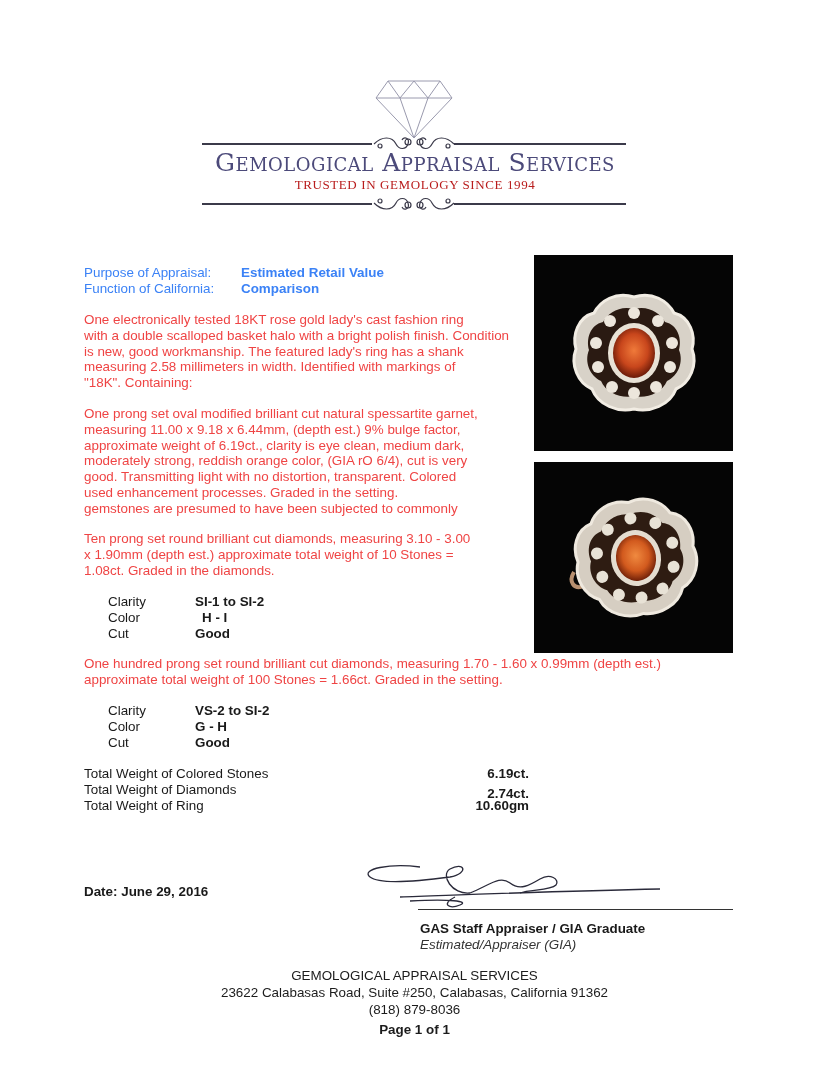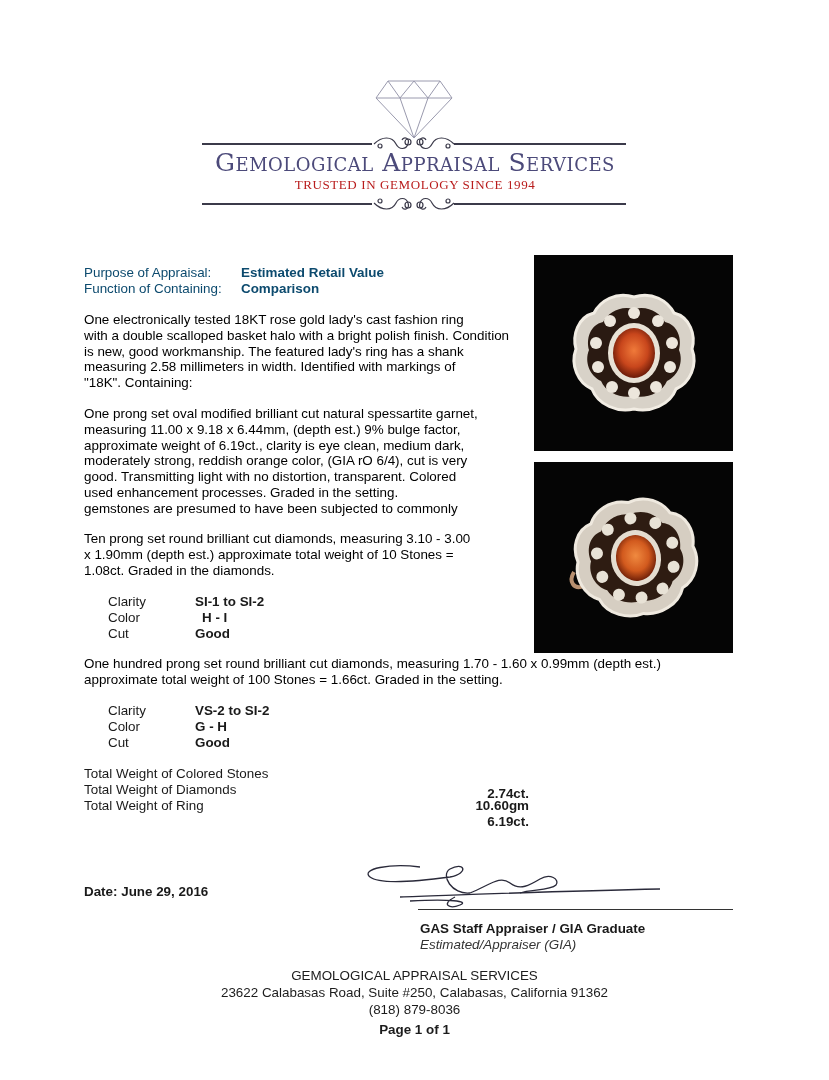--- a/index.html
+++ b/index.html
@@ -21,23 +21,23 @@
     font-family: "DejaVu Serif", serif; font-size: 25px; color: #4c4a7a;
     letter-spacing: 0.5px; font-variant: small-caps; white-space: nowrap;
   }
   .tagline {
     position: absolute; left: 200px; top: 177px; width: 430px; text-align: center;
     font-family: "Liberation Serif", serif; font-size: 13px; color: #b91c1c;
     letter-spacing: 0.6px; white-space: nowrap;
   }
 
   
-  .txt { position: absolute; font-size: 13.4px; line-height: 16px; white-space: nowrap; color: #0c4a6e; }
+  .txt { position: absolute; font-size: 13.4px; line-height: 16px; white-space: nowrap; color: #3b82f6; }
   .b { font-weight: bold; }
-  .para { position: absolute; left: 84px; font-size: 13.4px; line-height: 15.8px; color: #000000; }
+  .para { position: absolute; left: 84px; font-size: 13.4px; line-height: 15.8px; color: #ef4444; }
   .para div { white-space: nowrap; }
 
   .grade-label { position: absolute; left: 108px; font-size: 13.4px; line-height: 15.8px; }
   .grade-value { position: absolute; left: 195px; font-size: 13.4px; line-height: 15.8px; font-weight: bold; }
 
   .total-label { position: absolute; left: 84px; font-size: 13.4px; line-height: 15.8px; }
   .total-value { position: absolute; right: 300px; font-size: 13.4px; line-height: 15.8px; font-weight: bold; text-align: right; }
 
   
   .photo { position: absolute; left: 534px; width: 199px; background: #050505; overflow: hidden; }
@@ -90,21 +90,21 @@
     <path d="M82 10 C 74 18, 64 18, 60 10 C 57 4, 50 4, 48 10 C 46 16, 52 18, 54 14"></path>
     <circle cx="36" cy="12" r="3"></circle>
       <circle cx="48" cy="12" r="3"></circle>
     <circle cx="8" cy="8" r="2"></circle>
       <circle cx="76" cy="8" r="2"></circle>
   </g>
 </svg>
 
 <div class="txt" style="left:84px; top:265px;">Purpose of Appraisal:</div>
 <div class="txt b" style="left:241px; top:265px;">Estimated Retail Value</div>
-<div class="txt" style="left:84px; top:281px;">Function of Containing:</div>
+<div class="txt" style="left:84px; top:281px;">Function of California:</div>
 <div class="txt b" style="left:241px; top:281px;">Comparison</div>
 
 <div class="para" style="top:312px;">
   <div>One electronically tested 18KT rose gold lady's cast fashion ring</div>
   <div>with a double scalloped basket halo with a bright polish finish. Condition</div>
   <div>is new, good workmanship. The featured lady's ring has a shank</div>
   <div>measuring 2.58 millimeters in width. Identified with markings of</div>
   <div>"18K".  Containing:</div>
 </div>
 
@@ -137,21 +137,21 @@
 </div>
 
 <div class="grade-label" style="top:703px;">Clarity</div>
 <div class="grade-value" style="top:703px;">VS-2 to SI-2</div>
 <div class="grade-label" style="top:719px;">Color</div>
 <div class="grade-value" style="top:719px;">G - H</div>
 <div class="grade-label" style="top:735px;">Cut</div>
 <div class="grade-value" style="top:735px;">Good</div>
 
 <div class="total-label" style="top:766px;">Total Weight of Colored Stones</div>
-<div class="total-value" style="top:766px;margin-top:48px;">6.19ct.</div>
+<div class="total-value" style="top:766px;">6.19ct.</div>
 <div class="total-label" style="top:782px;">Total Weight of Diamonds</div>
 <div class="total-value" style="top:786px;">2.74ct.</div>
 <div class="total-label" style="top:798px;">Total Weight of Ring</div>
 <div class="total-value" style="top:798px;">10.60gm</div>
 
 <div class="photo p1">
   <svg viewBox="0 0 199 196">
     <defs>
       <radialGradient id="g1" cx="50%" cy="45%" r="55%">
         <stop offset="0%" stop-color="#f07a3a"></stop>

